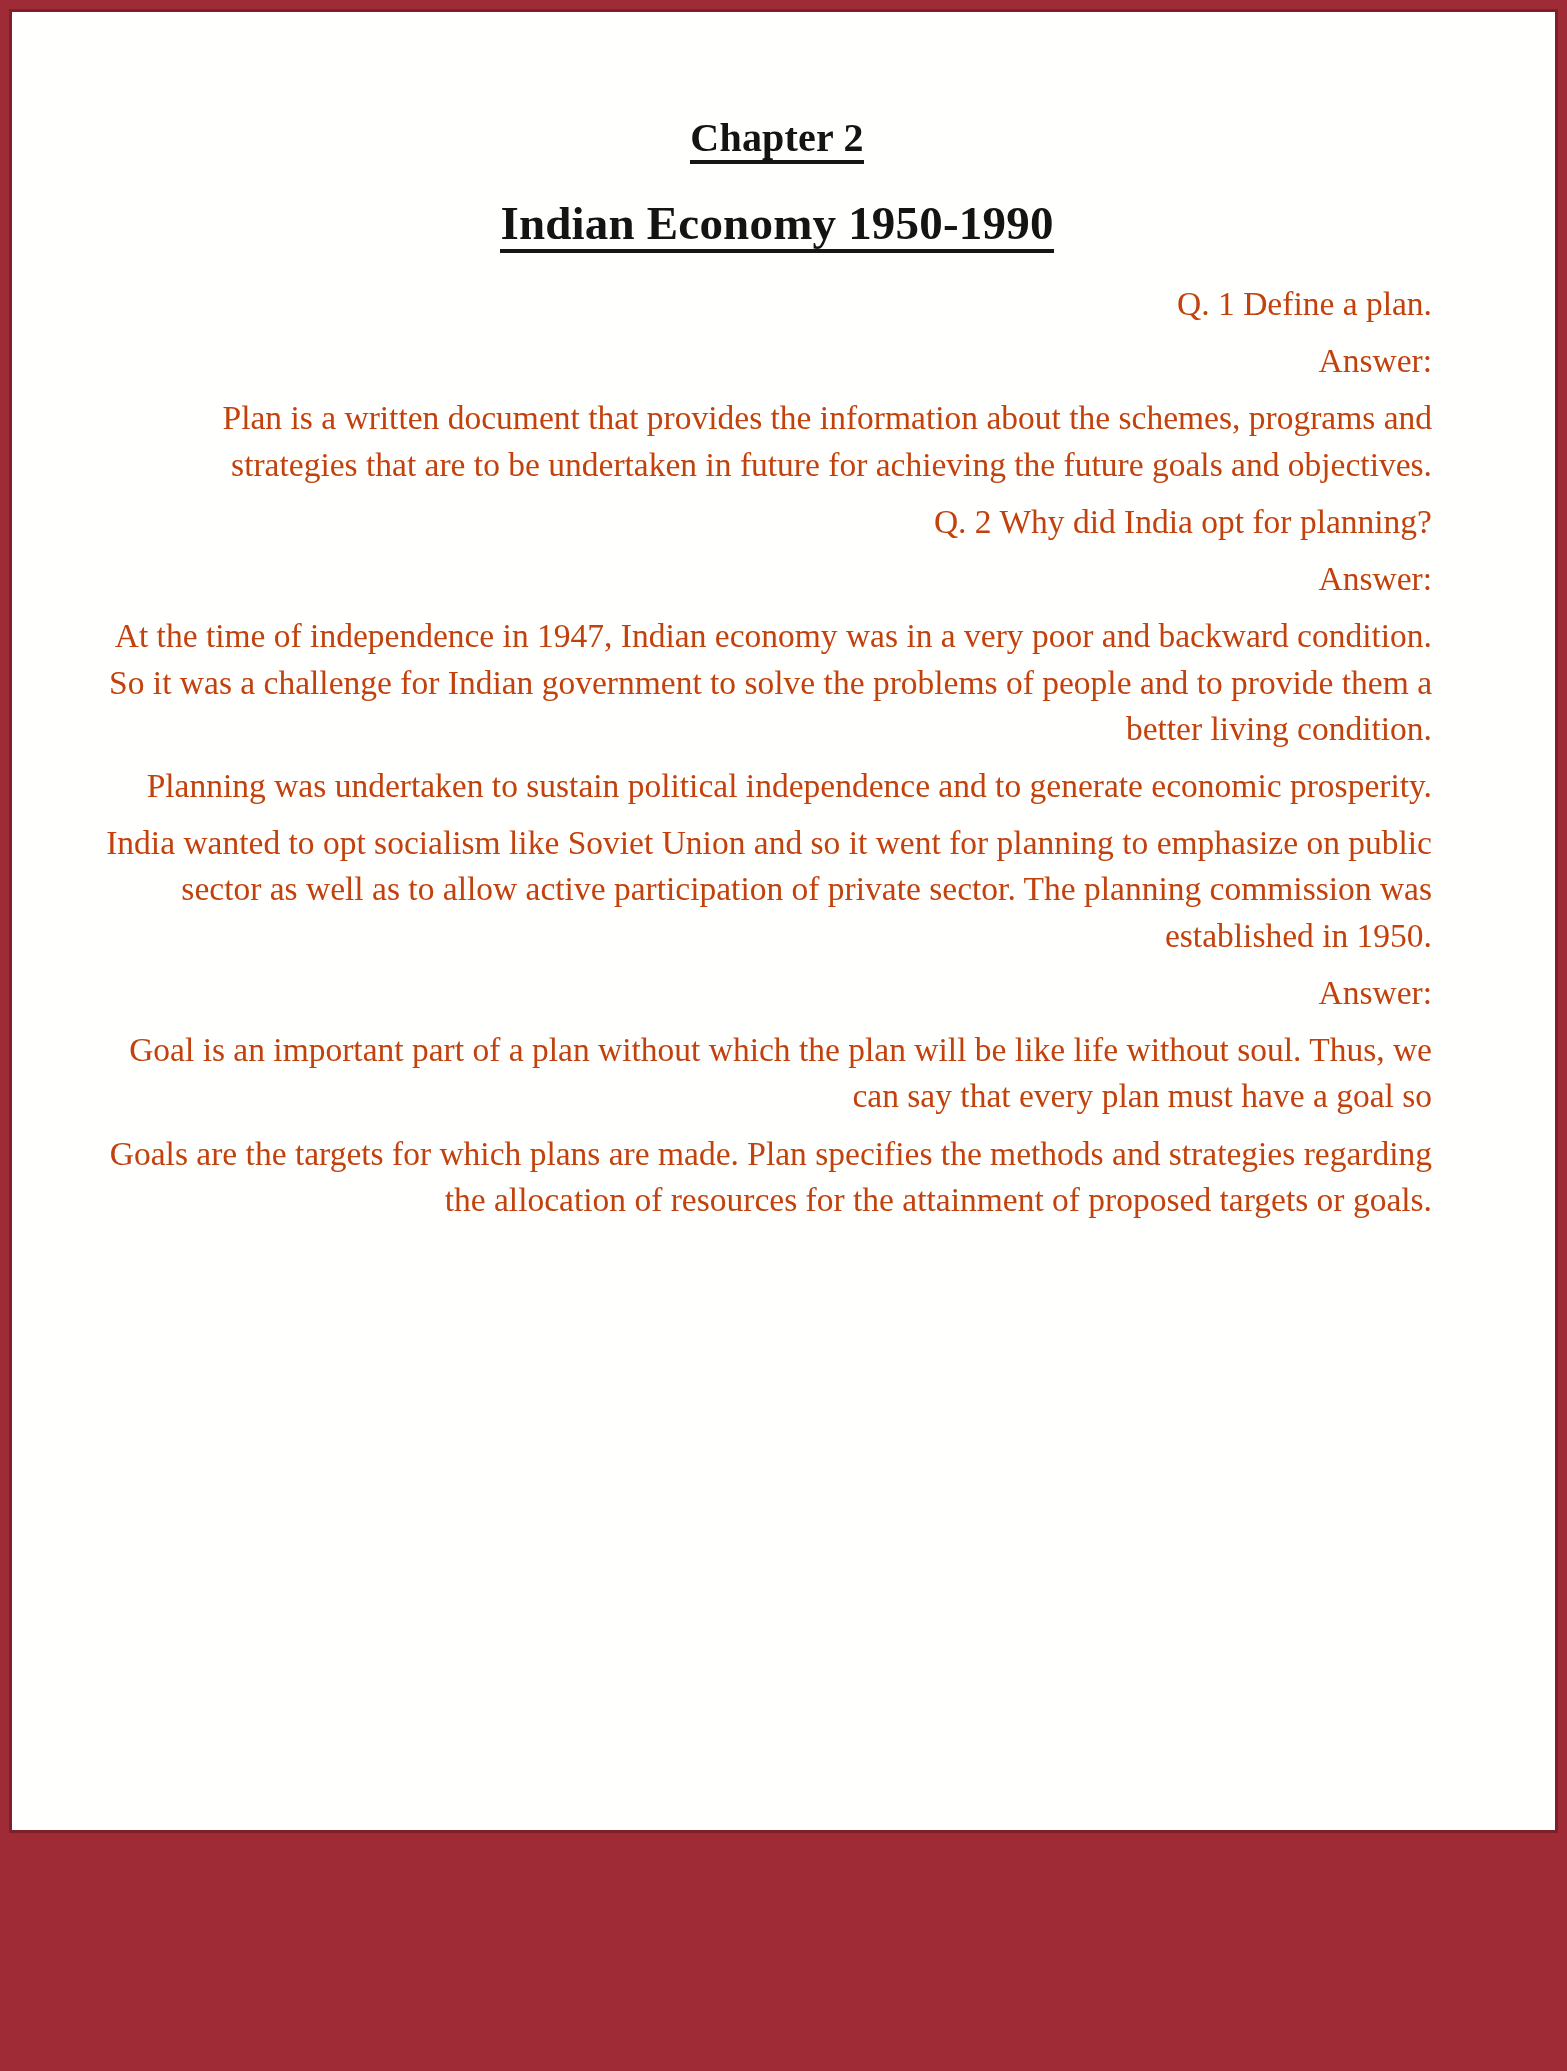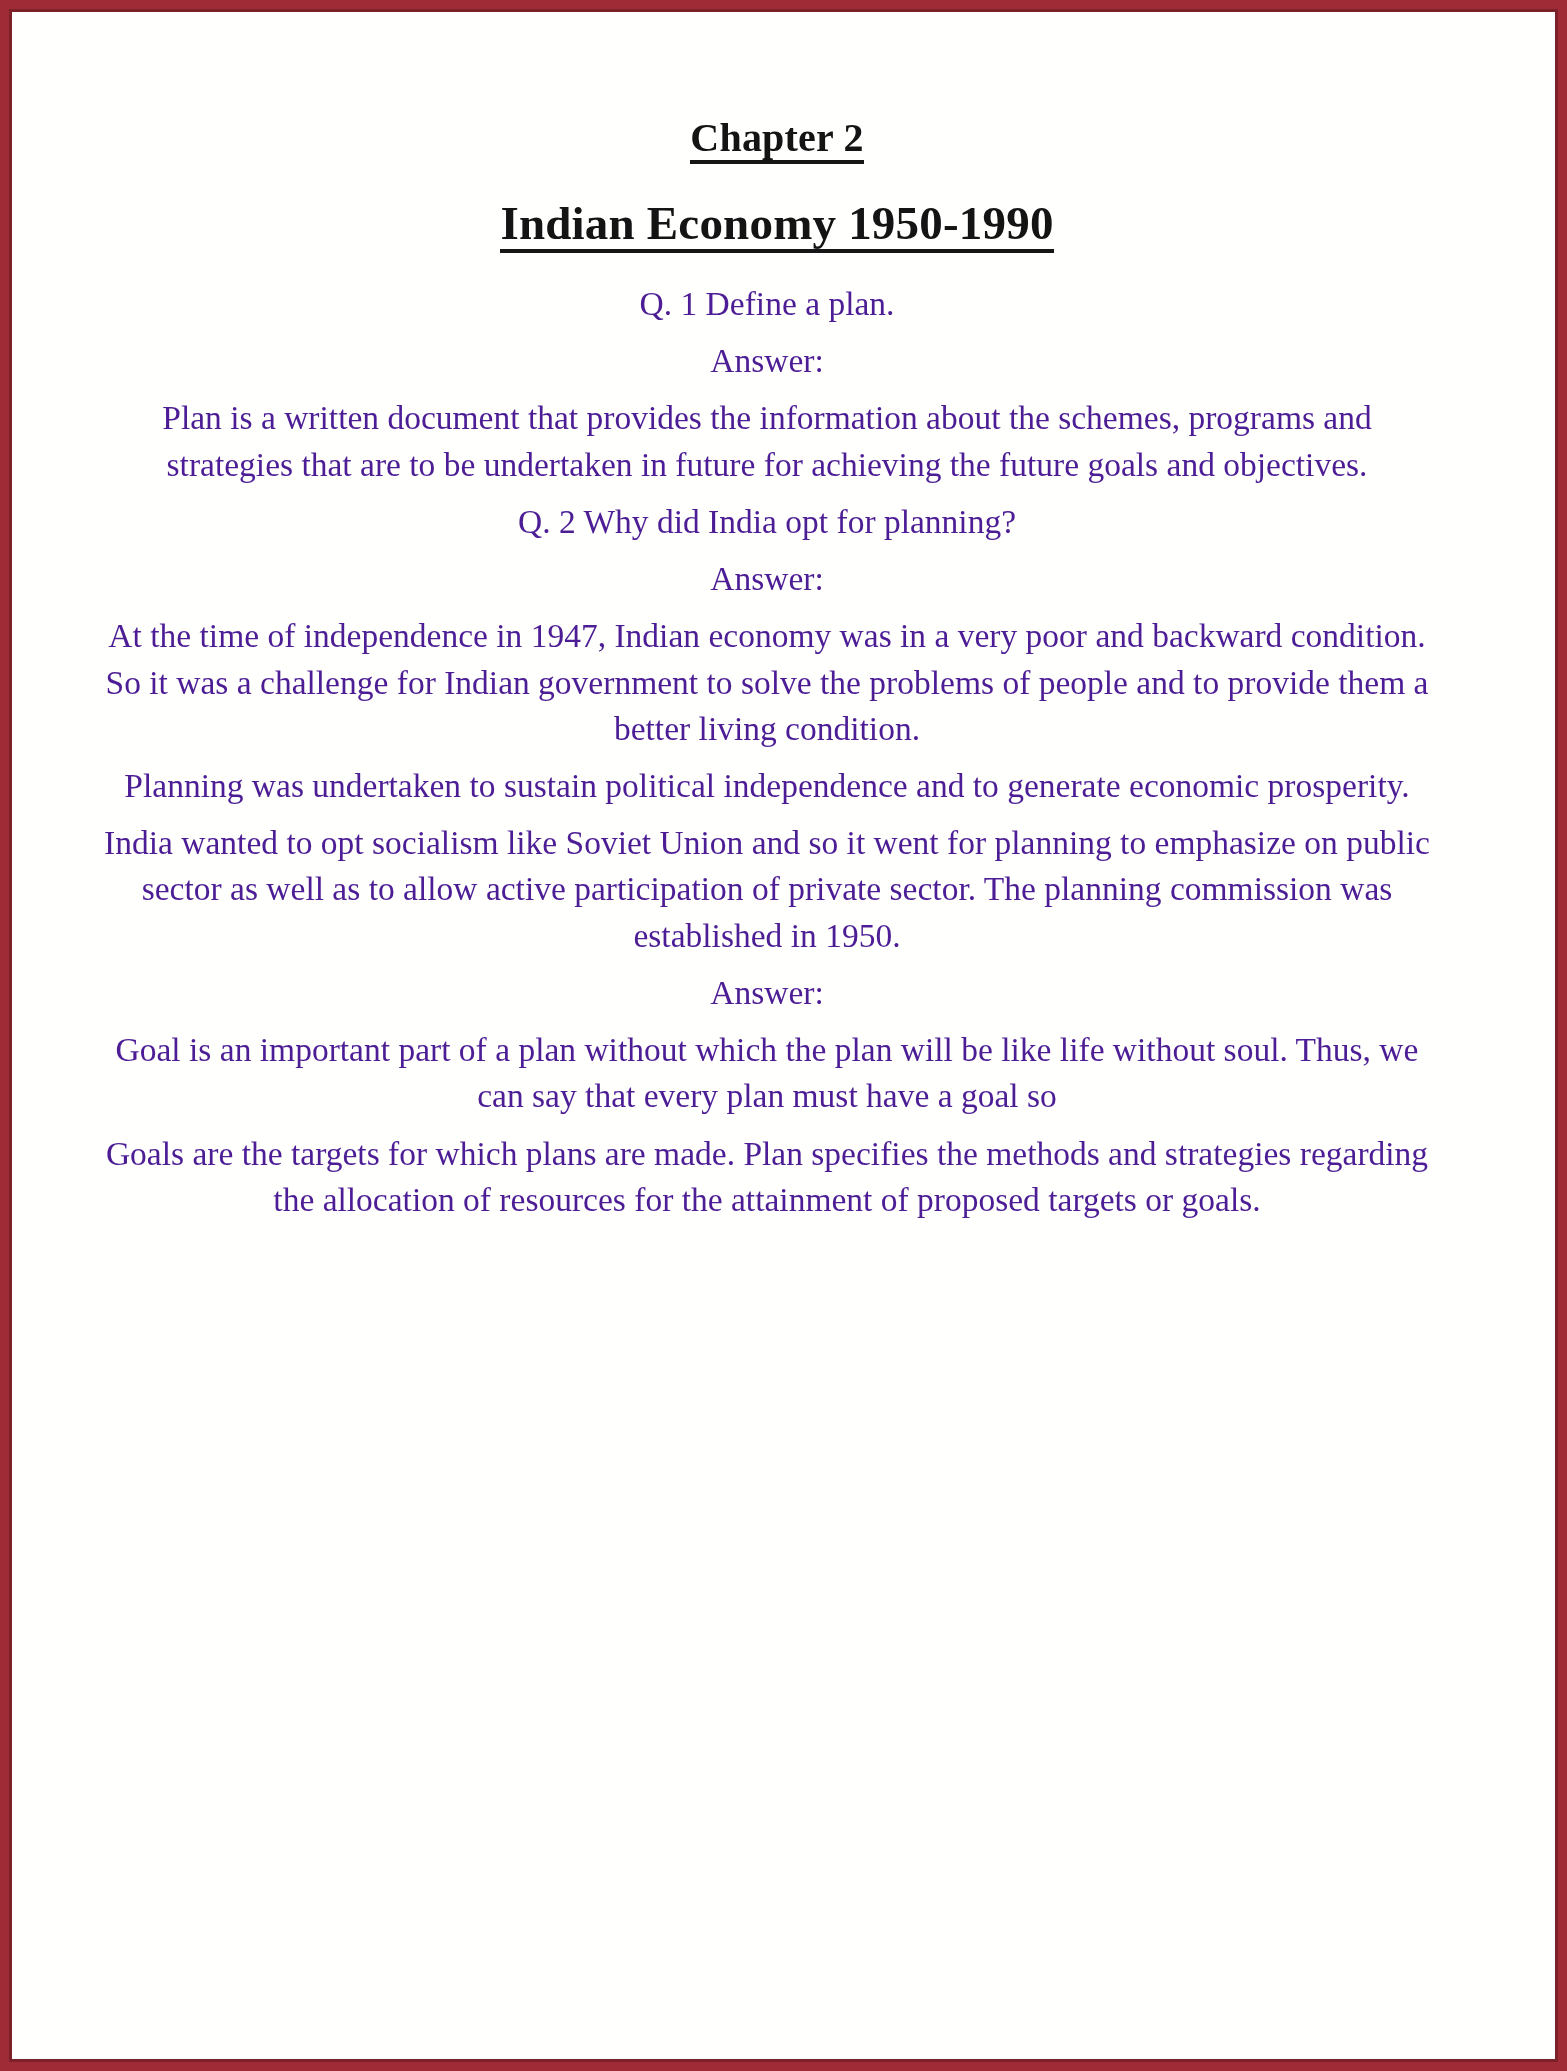--- a/index.html
+++ b/index.html
@@ -14,21 +14,21 @@
     font-family: "Liberation Serif", "DejaVu Serif", serif;
     overflow: hidden;
   }
 
   
   .page-frame {
     position: absolute;
     left: 9px;
     top: 9px;
     width: 1549px;
-    height: 2053px;
+    height: 1824px;
     background: #ffffff;
     box-sizing: border-box;
     border: 3px solid #7d2129;
   }
 
   .page-sheet {
     position: absolute;
     left: 2px;
     top: 2px;
     right: 2px;
@@ -76,22 +76,22 @@
 
   .body-block {
     padding-top: 28px;
   }
 
   p.para {
     margin: 0 0 0 0;
     padding: 0;
     font-size: 33.5px;
     line-height: 1.38;
-    color: #4c1d95;
-    text-align: center;
+    color: #c2410c;
+    text-align: right;
     max-width: 1330px;
   }
 
   p.para + p.para {
     margin-top: 11px;
   }
 
   .q-line { }
   .a-line { }
 </style>

